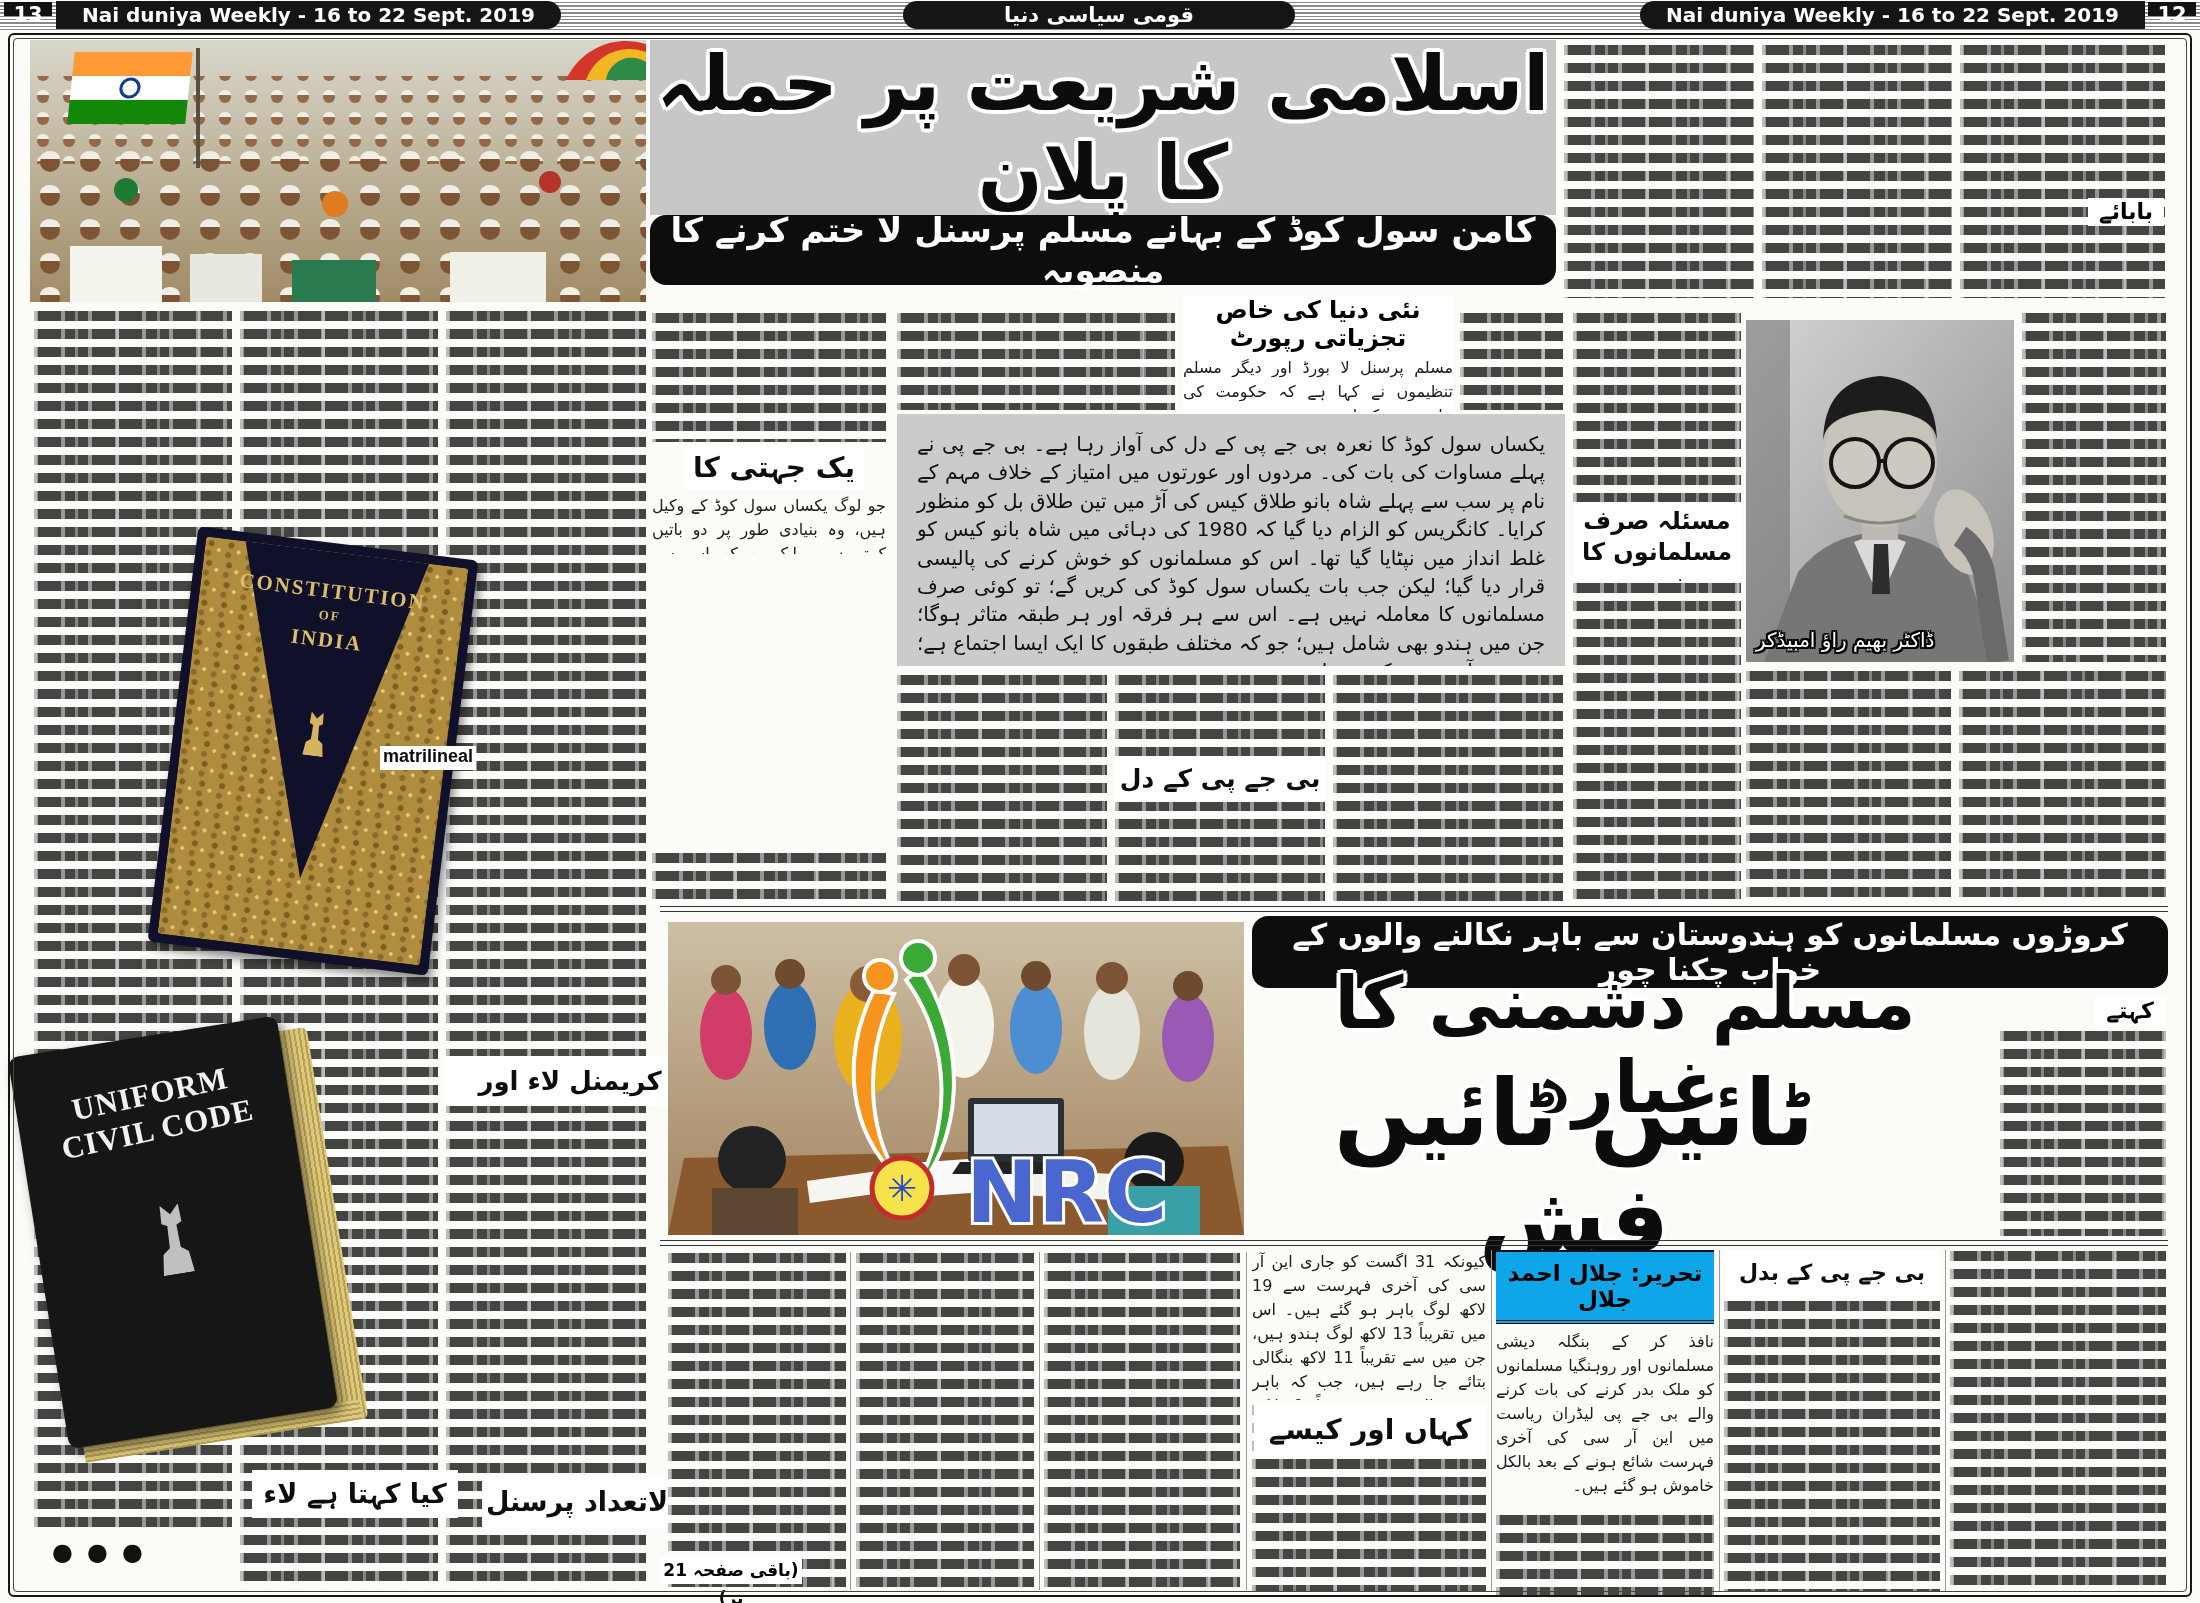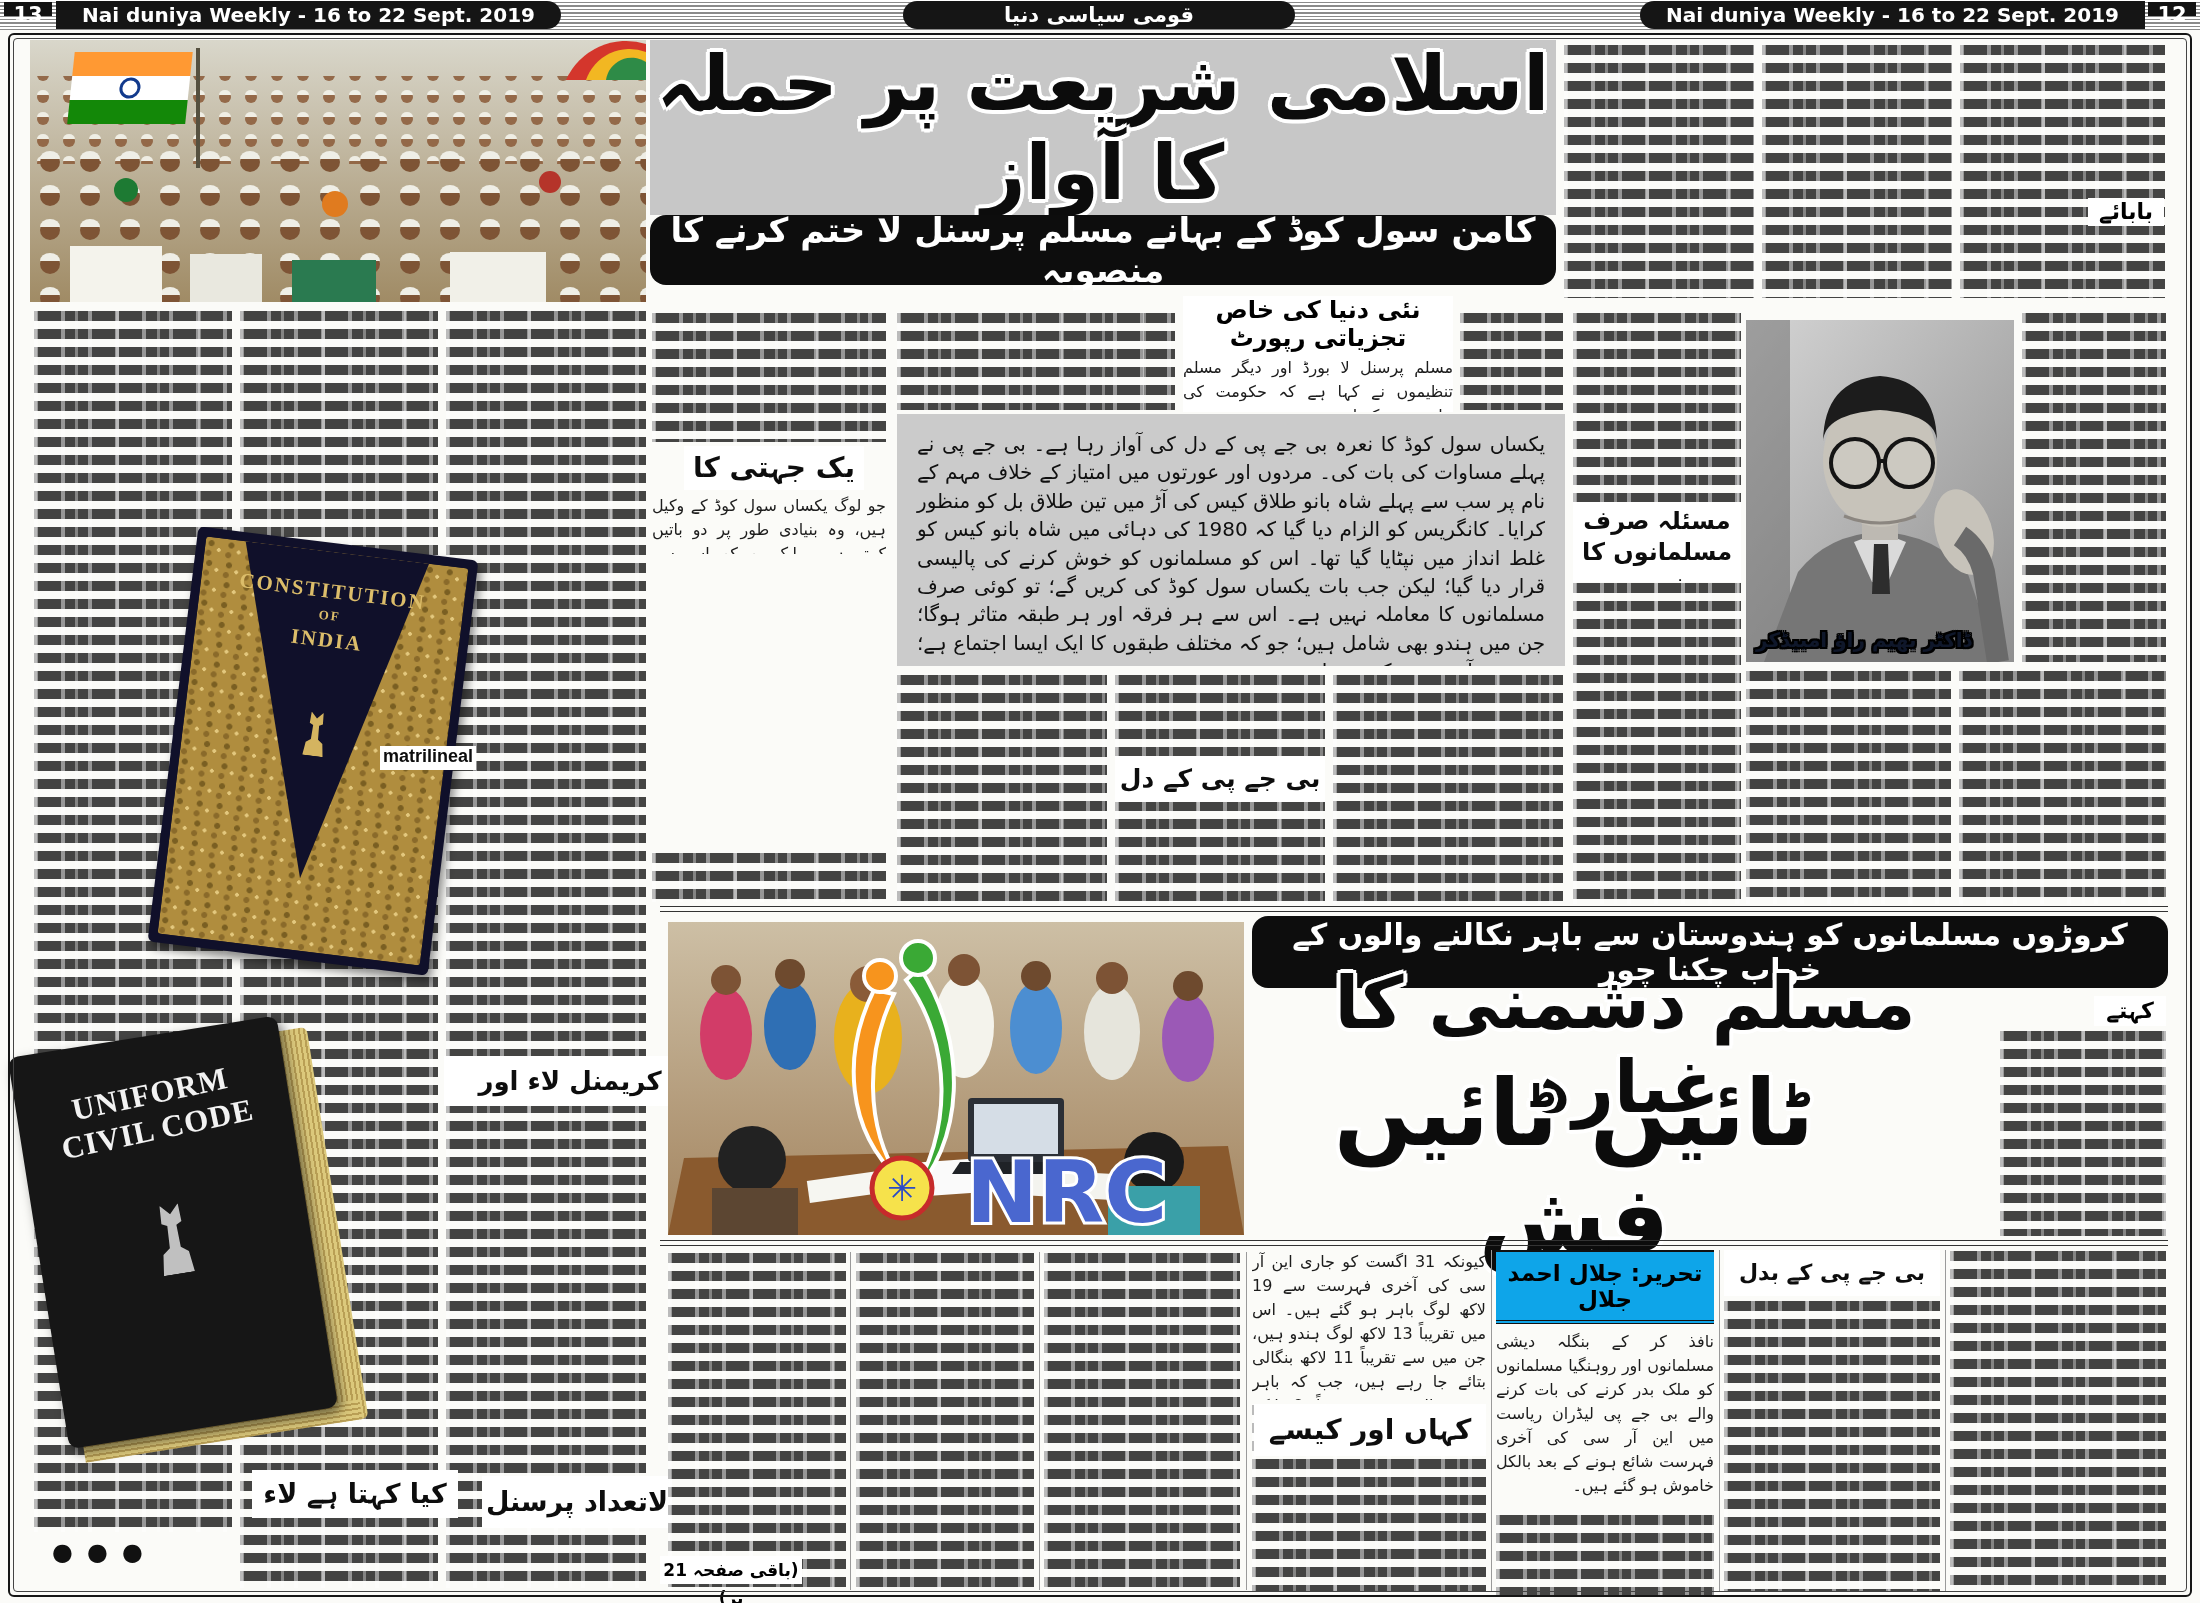--- a/index.html
+++ b/index.html
@@ -46,21 +46,21 @@
 
   .pullq{background:#cbcbcb;padding:16px 20px;font-size:20px;line-height:1.42;
          text-align:justify;color:#101010;overflow:hidden;}
 
   .hrule{border-top:1.5px solid #333;border-bottom:1.5px solid #333;height:4px;}
   .vline{width:0;border-left:1px solid #9a9a9a;}
 
   .byline{border-top:2px solid #111;border-bottom:4px double #111;
           font-weight:bold;font-size:23px;text-align:center;padding:8px 0;background:#0ea5e9;}
 
-  .photo-cap{position:absolute;color:#0f172a;font-weight:bold;
+  .photo-cap{position:absolute;color:#ffffff;font-weight:normal;
      text-shadow:-2px -2px 0 #000,2px -2px 0 #000,-2px 2px 0 #000,2px 2px 0 #000,
                  -2px 0 0 #000,2px 0 0 #000,0 -2px 0 #000,0 2px 0 #000;}
 
   .photo{overflow:hidden;background:#888;}
   .photo svg{display:block;}
 
   
   .book{transform-origin:center;}
   .c-cover{position:absolute;inset:0;background:#10102a;border-radius:6px;
            box-shadow:4px 6px 10px rgba(0,0,0,.45);}
@@ -139,21 +139,21 @@
       <rect x="166" y="8" width="4" height="120" fill="#55503f"></rect>
       <g>
         <path d="M536,40 A66,66 0 0 1 616,4 L616,40 Z" fill="#d4362c"></path>
         <path d="M556,40 A46,46 0 0 1 616,12 L616,40 Z" fill="#f2b722"></path>
         <path d="M576,40 A26,26 0 0 1 616,22 L616,40 Z" fill="#2e8b47"></path>
       </g>
     </svg>
   </div>
 
   <div class="abs hlbox" style="left:650px;top:40px;width:906px;height:175px;">
-    <div class="hl urdu" style="font-size:76px;">اسلامی شریعت پر حملہ کا آواز</div>
+    <div class="hl urdu" style="font-size:76px;">اسلامی شریعت پر حملہ کا پلان</div>
   </div>
   <div class="abs bar" style="left:650px;top:215px;width:906px;height:70px;">
     <div class="urdu" style="font-size:34px;">کامن سول کوڈ کے بہانے مسلم پرسنل لا ختم کرنے کا منصوبہ</div>
   </div>
 
   <div class="abs sim" style="left:1564px;top:44px;width:190px;height:254px;"></div>
   <div class="abs sim" style="left:1762px;top:44px;width:190px;height:254px;"></div>
   <div class="abs sim" style="left:1960px;top:44px;width:205px;height:254px;"></div>
   <div class="abs lead-word urdu" style="left:2088px;top:198px;width:76px;height:28px;line-height:28px;">بابائے</div>
 

